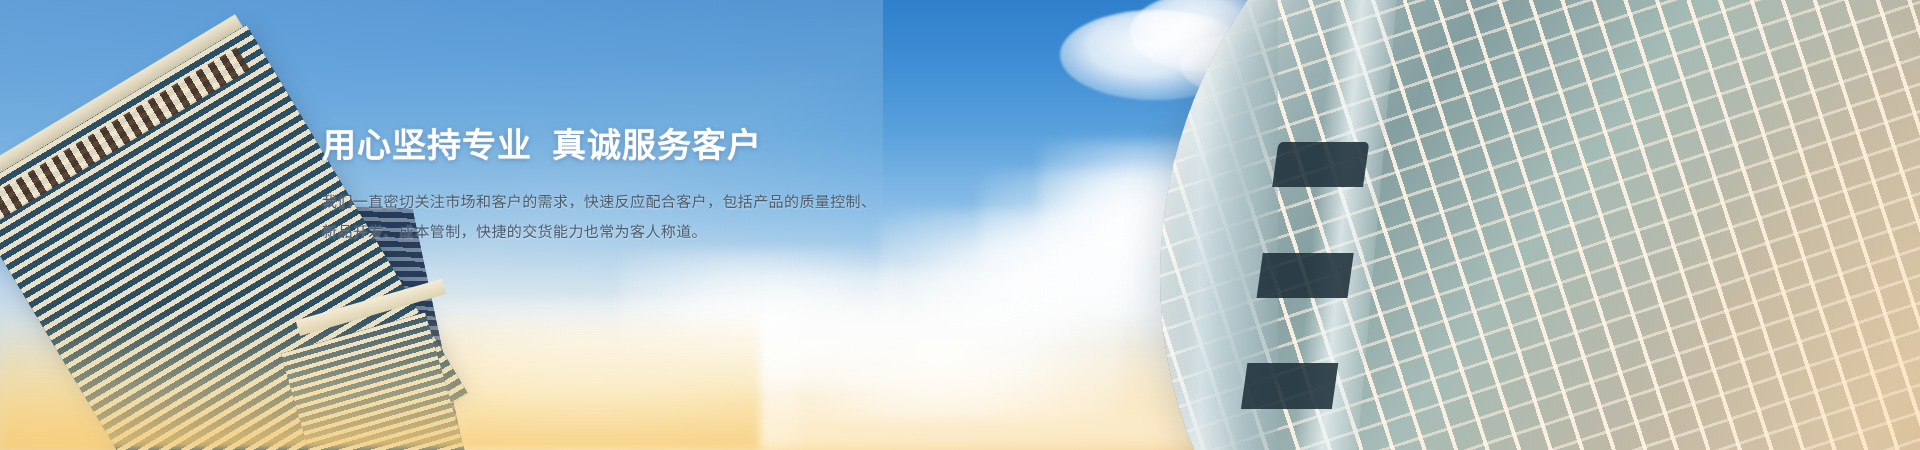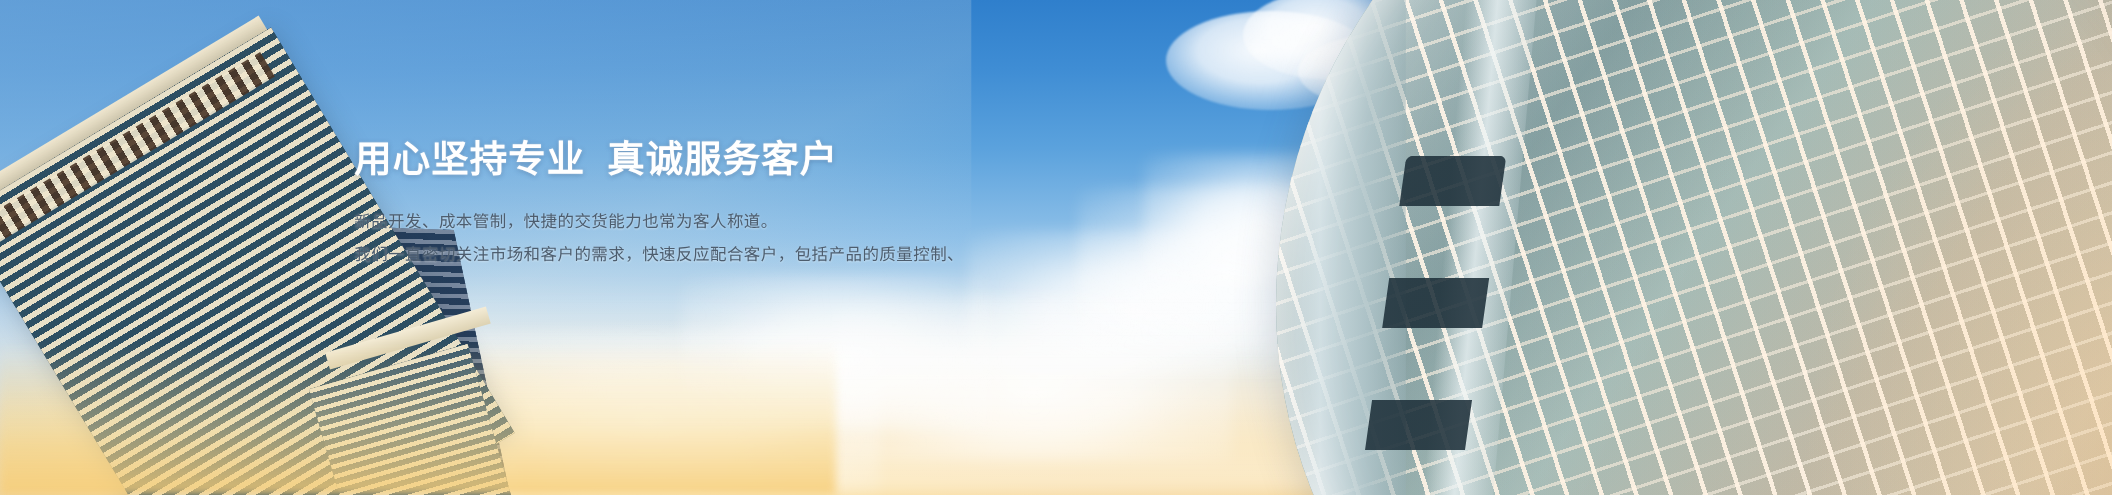--- a/index.html
+++ b/index.html
@@ -350,18 +350,18 @@
     <div class="bldg-grille"></div>
   </div>
   <div class="bldg-left2-cap"></div>
   <div class="bldg-left2"></div>
 
   <div class="ground-warm"></div>
 
   <div class="copy">
     <h1 class="headline"><span>用心坚持专业</span><span class="gap"></span><span>真诚服务客户</span></h1>
     <p class="subcopy">
+      <span class="line">我们一直密切关注市场和客户的需求，快速反应配合客户，包括产品的质量控制、</span>
       <span class="line">新品开发、成本管制，快捷的交货能力也常为客人称道。</span>
-      <span class="line">我们一直密切关注市场和客户的需求，快速反应配合客户，包括产品的质量控制、</span>
     </p>
   </div>
 
 </div>
 
 </body></html>

